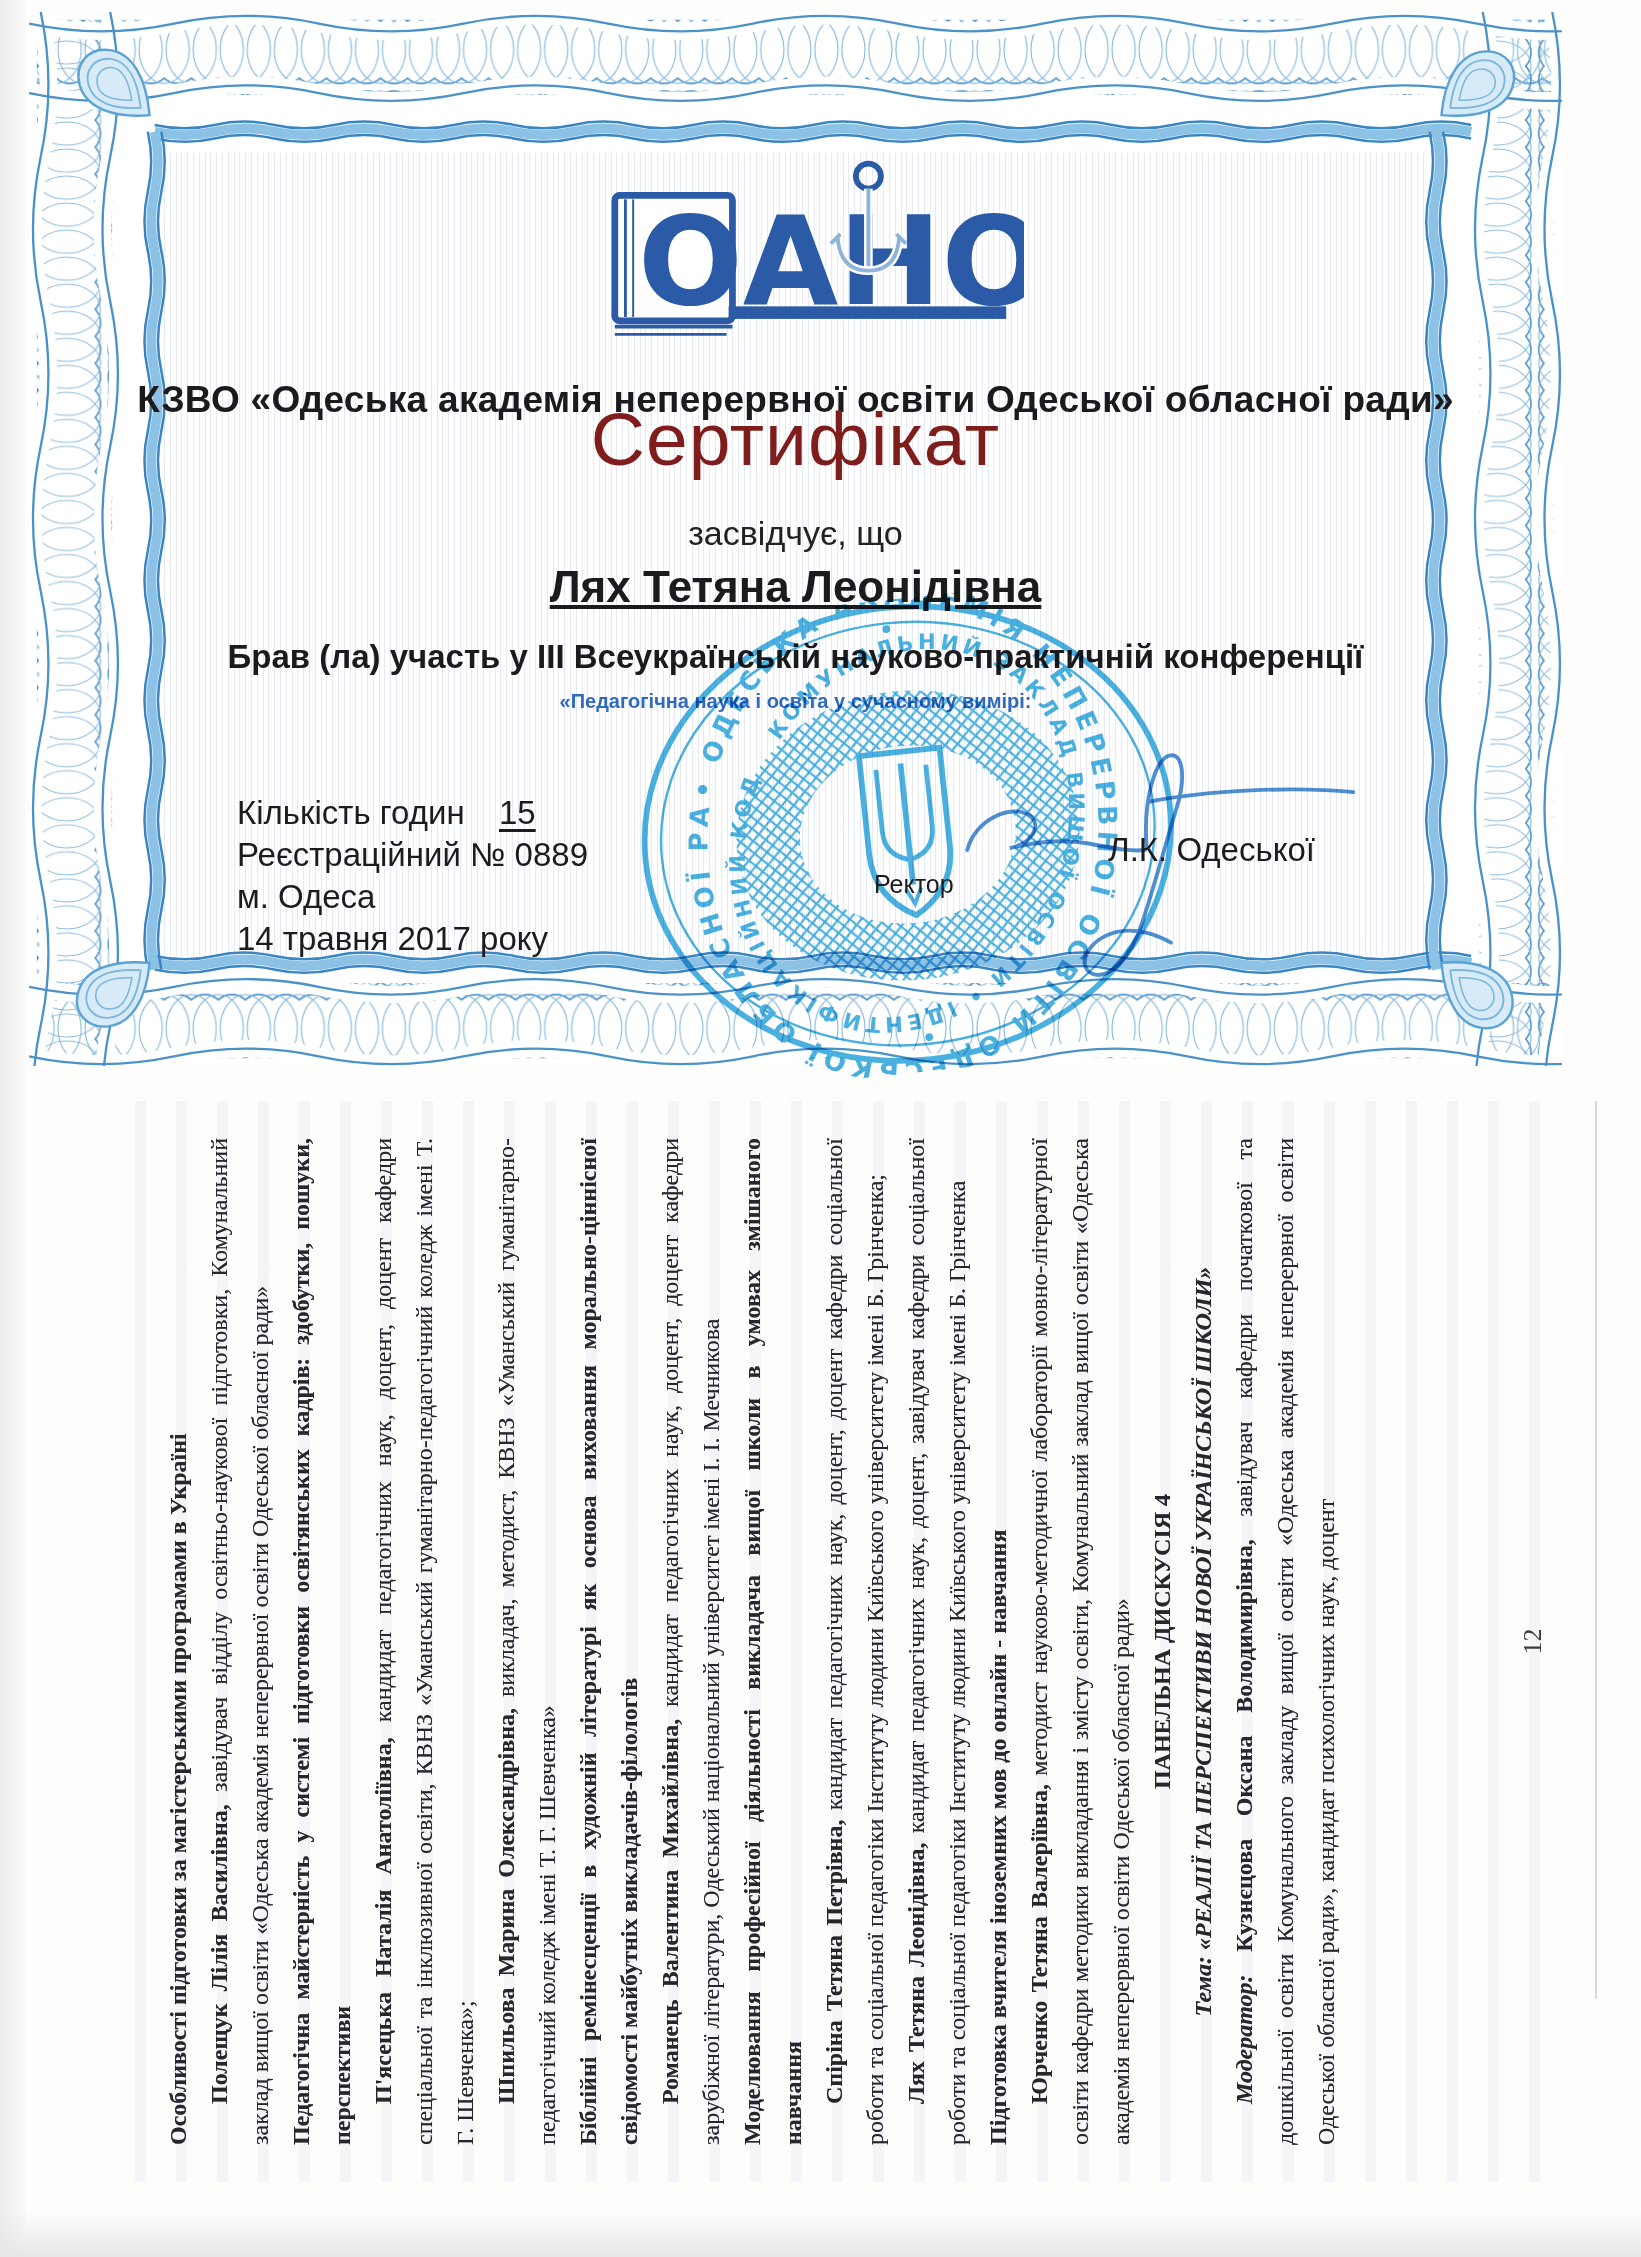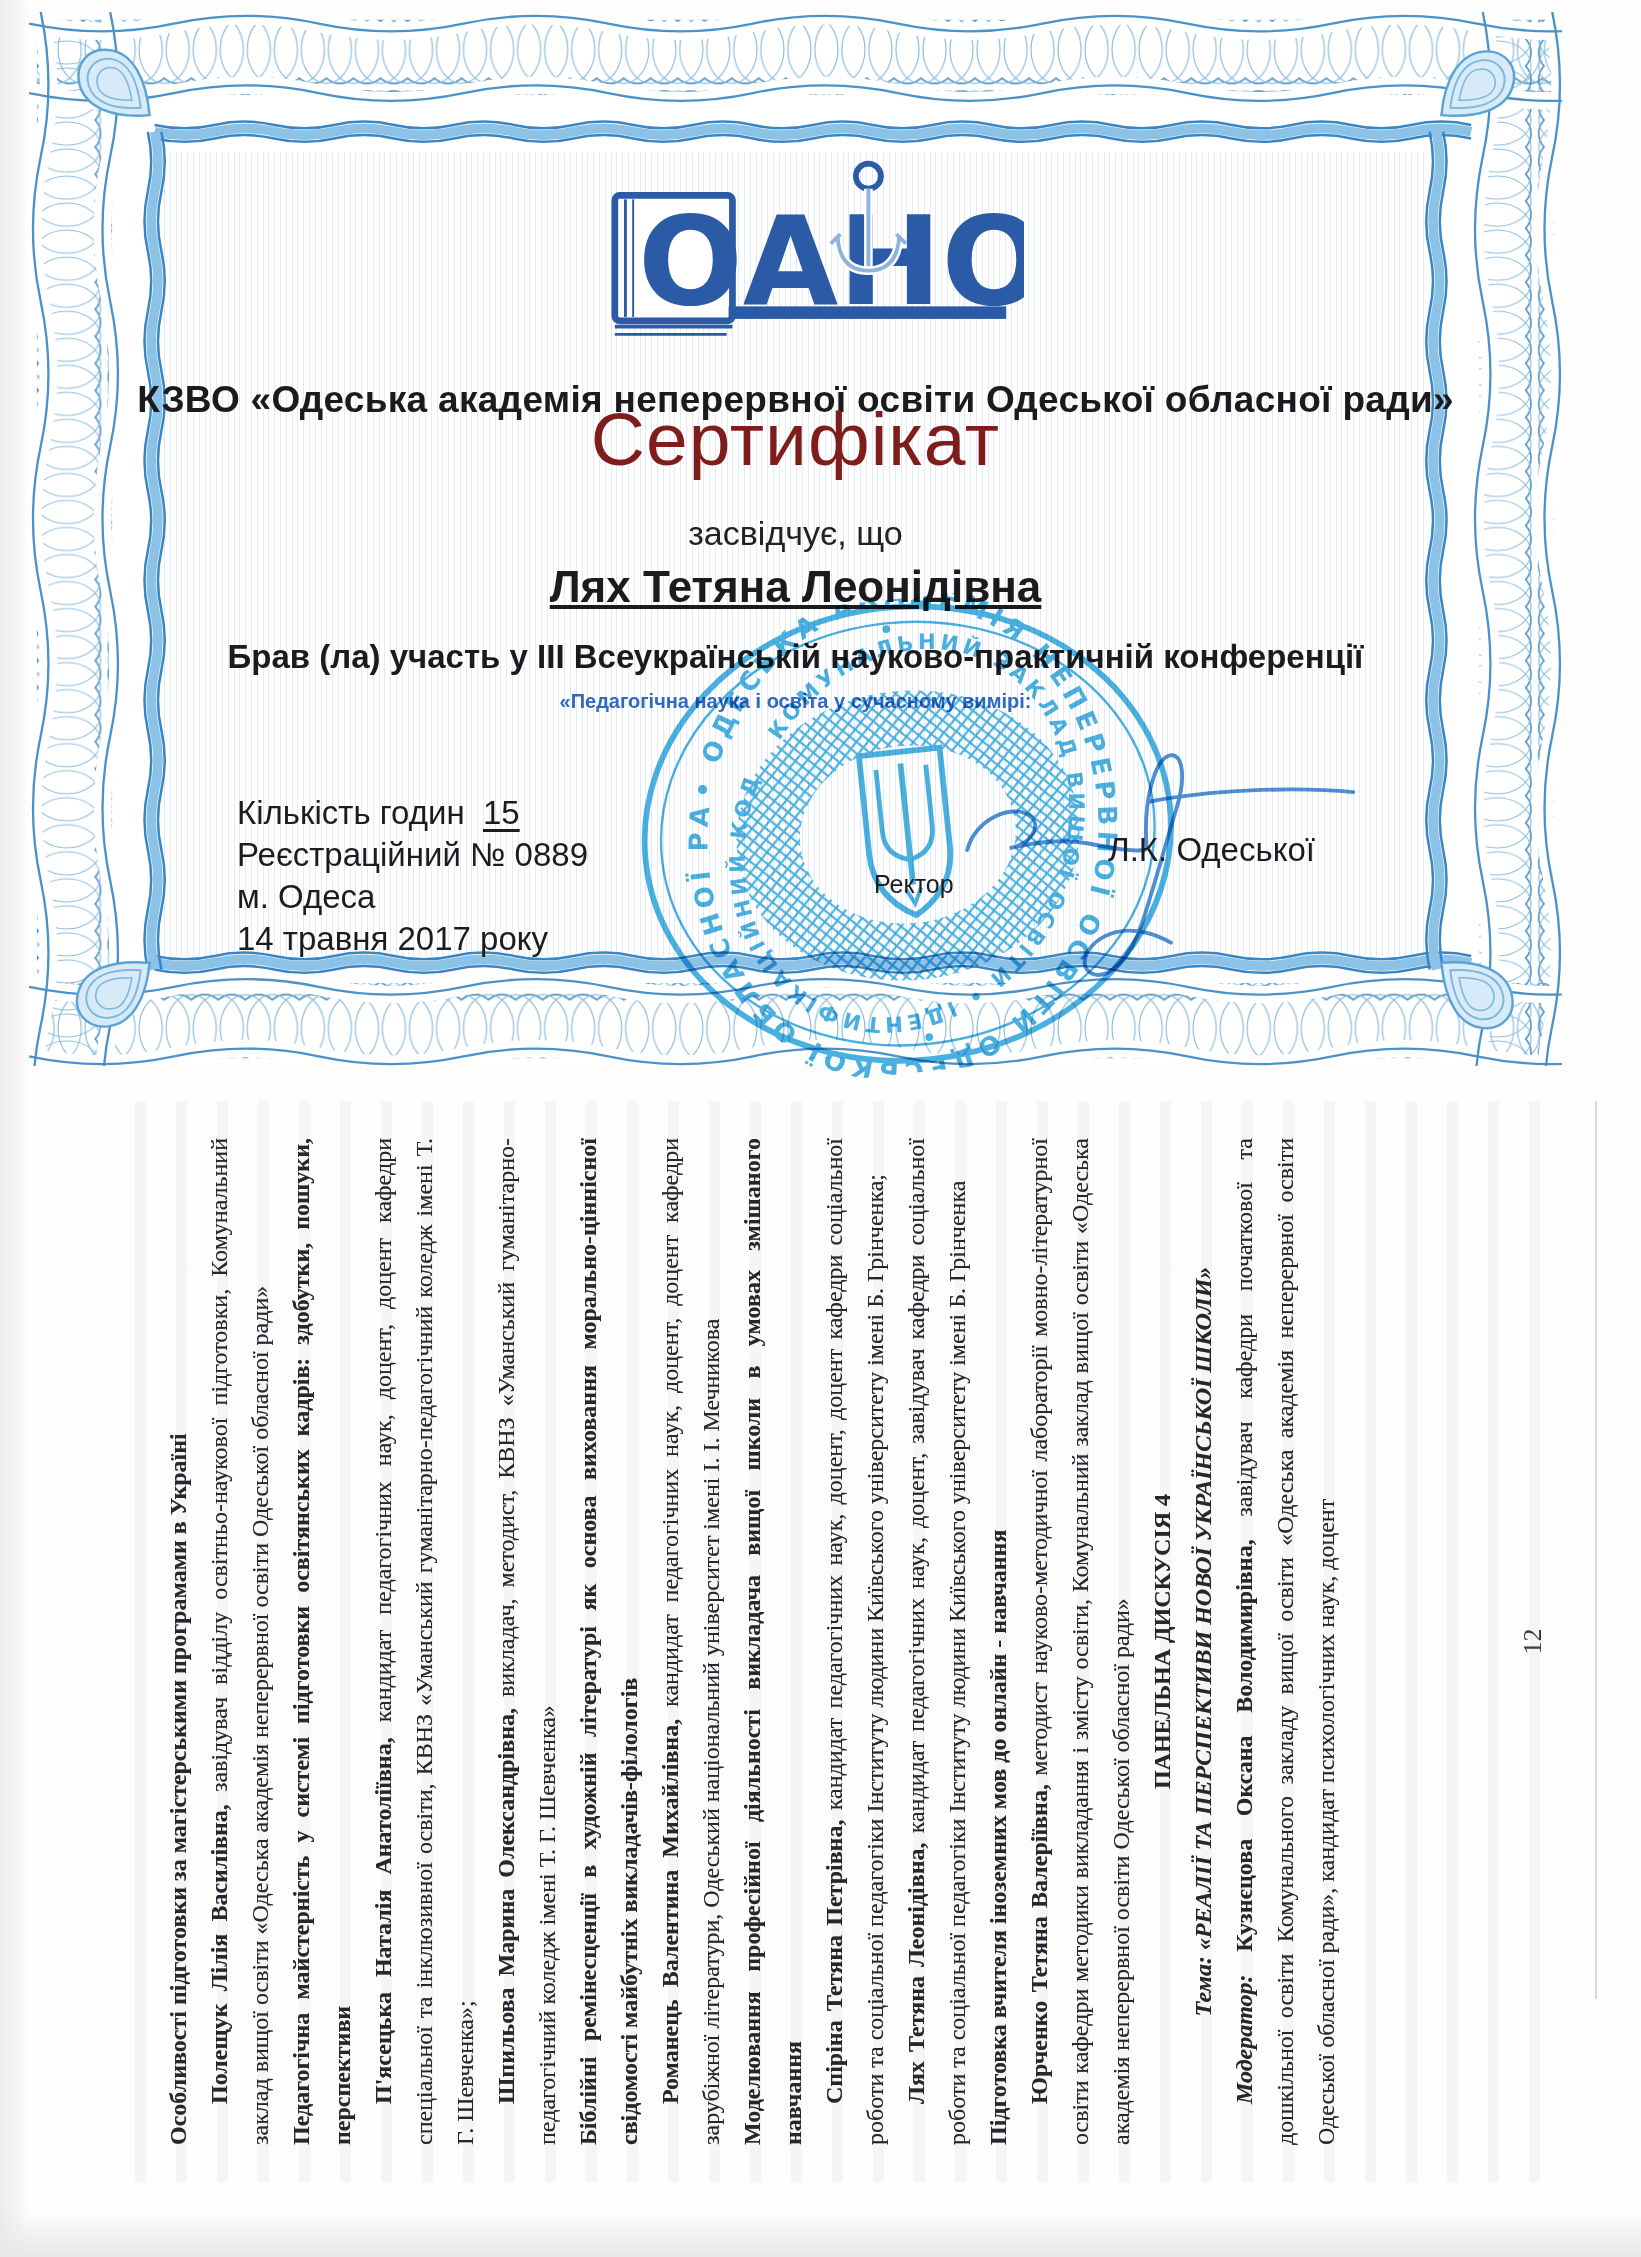--- a/index.html
+++ b/index.html
@@ -24,21 +24,21 @@
   .cert-line{position:absolute;left:0;right:0;text-align:center;color:#1b1b1e;}
   .institution{top:367px;font-size:37px;font-weight:bold;letter-spacing:0.3px;}
   .cert-title{top:384px;font-size:75px;font-weight:400;color:#7f1d1d;letter-spacing:1px;}
   .certifies{top:502px;font-size:34px;color:#222;}
   .recipient{top:550px;font-size:44px;font-weight:bold;text-decoration:underline;}
   .participation{top:626px;font-size:33px;font-weight:bold;}
   .conf1{top:678px;font-size:20px;font-weight:bold;color:#3069bf;}
   .conf2{top:721px;font-size:32px;font-weight:bold;color:#3069bf;}
 
   .info-block{position:absolute;left:208px;top:780px;font-size:33px;line-height:42px;color:#1c1c1f;}
-  .uline{text-decoration:underline;text-underline-offset:4.8px;}
+  .uline{text-decoration:underline;text-underline-offset:4.8px;padding-left:16px;}
   .rector{position:absolute;left:845px;top:858px;font-size:25px;color:#1c1c1f;}
   .signatory{position:absolute;left:1079px;top:819px;font-size:33px;color:#1c1c1f;}
 
   .logo-svg{position:absolute;left:570px;top:143px;}
   .stamp-svg{position:absolute;left:599px;top:587px;opacity:.82;mix-blend-mode:multiply;transform:rotate(-6deg);}
   .sig-svg{position:absolute;left:917px;top:722px;mix-blend-mode:multiply;}
 
   
   .bottom-page{
     position:absolute;left:309px;top:927px;width:1081px;height:1429px;

